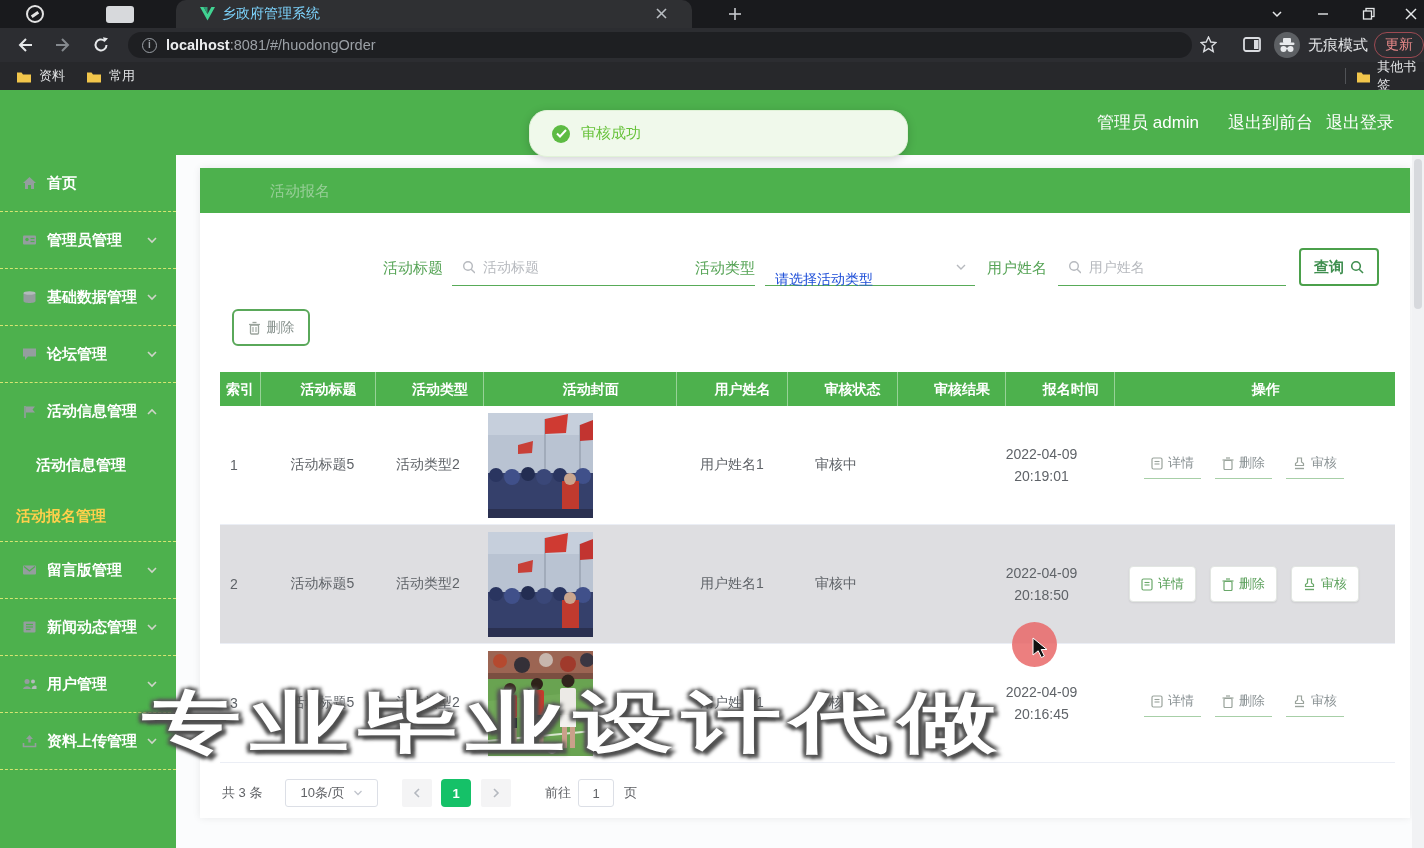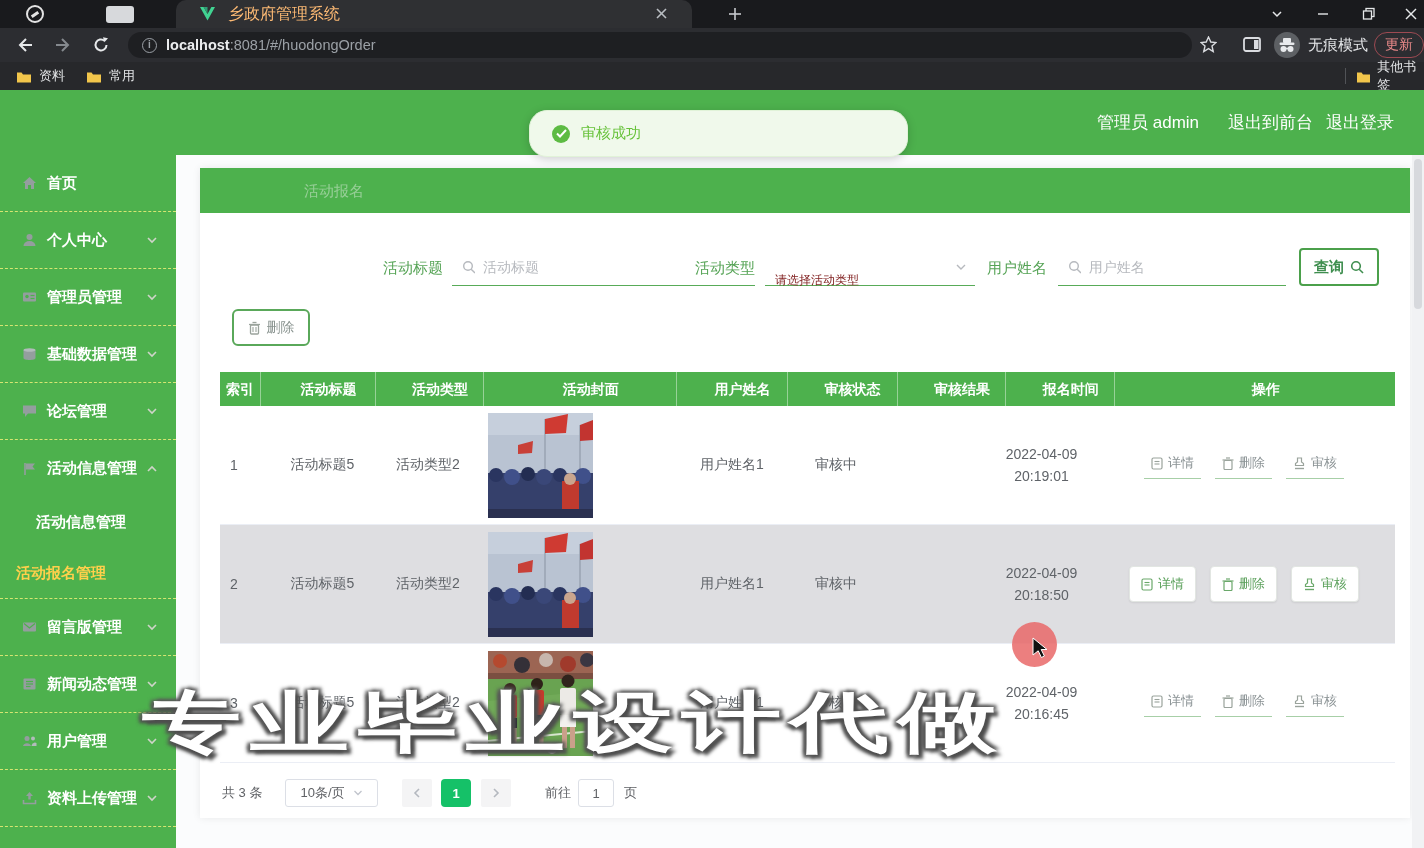--- a/index.html
+++ b/index.html
@@ -8,21 +8,21 @@
 
   
   .tabstrip { position:absolute; left:0; top:0; width:1424px; height:28px; background:#191a1d; }
   .browser-logo { position:absolute; left:26px; top:5px; width:18px; height:18px; border-radius:50%;
     border:2px solid #e3e3e3; background:#191a1d; }
   .browser-logo:after { content:""; position:absolute; left:3px; top:6px; width:8px; height:3px; background:#e3e3e3; transform:rotate(-35deg); }
   .pinned-tab { position:absolute; left:106px; top:6px; width:28px; height:17px; background:#d7d9dc; border-radius:3px; }
   .tab { position:absolute; left:176px; top:0; width:516px; height:28px; background:#2f3033;
     border-radius:10px 10px 0 0; display:flex; align-items:center; }
   .tab-fav { margin-left:24px; display:flex; }
-  .tab-title { color:#fdba74; font-size:16px; margin-left:13px; }
+  .tab-title { color:#7dd3fc; font-size:14px; margin-left:7px; }
   .tab-close { position:absolute; right:24px; top:7px; display:flex; }
   .newtab { position:absolute; left:728px; top:7px; display:flex; }
   .winctl { position:absolute; top:7px; display:flex; }
   .wc-chev { left:1270px; } .wc-min { left:1316px; } .wc-rest { left:1362px; } .wc-close { left:1404px; }
 
   .urlrow { position:absolute; left:0; top:28px; width:1424px; height:34px; background:#2c2d31; }
   .nav-ic { position:absolute; top:8px; display:flex; }
   .nv-back { left:16px; } .nv-fwd { left:54px; } .nv-reload { left:92px; }
   .urlpill { position:absolute; left:128px; top:4px; width:1064px; height:26px; background:#1e1f22;
     border-radius:13px; display:flex; align-items:center; }
@@ -64,33 +64,33 @@
   .snav.sub { height:51px; padding-left:36px; }
   .snav .mi { width:16px; margin-right:9px; display:flex; opacity:.95; }
   .snav .chev { position:absolute; right:18px; display:flex; }
   .sep { border-bottom:1px dashed rgba(238,238,120,.85); }
   .snav.active-sub { color:#ffd04b;padding-left:16px; }
 
   
   .main-bg { position:absolute; left:176px; top:155px; width:1248px; height:693px; background:#fbfcfd; }
   .card { position:absolute; left:200px; top:168px; width:1210px; height:650px; background:#fff;
     box-shadow:0 0 8px rgba(0,0,0,.08); }
-  .banner { position:absolute; left:200px; top:168px; width:1210px; height:45px; background:#4db14d;padding-left:34px; }
+  .banner { position:absolute; left:200px; top:168px; width:1210px; height:45px; background:#4db14d; }
   .banner-title { margin-left:70px; line-height:45px; color:rgba(225,238,225,.5); font-size:15px; }
 
   .flabel { position:absolute; top:249px; height:37px; line-height:37px; font-size:15px; color:#55a355; }
   .fl1 { left:383px; } .fl2 { left:695px; } .fl3 { left:987px; }
   .finput { position:absolute; top:249px; height:37px; border-bottom:1px solid #58ab58;
     display:flex; align-items:center; gap:8px; padding-left:10px; }
   .fi1 { left:452px; width:303px; } .fi2 { left:1058px; width:228px; }
   .fsel { left:765px; width:210px; }
   .finput input { border:none; outline:none; background:transparent; font-size:14px; color:#606266; width:100%;
     font-family:"Liberation Sans","DejaVu Sans",sans-serif; }
   .finput input::placeholder { color:#b6b9be; }
-  .sel-text { color:#7f1d1d; font-size:12px; flex:1;margin-top:26px; }
+  .sel-text { color:#1d4ed8; font-size:14px; flex:1;margin-top:26px; }
   .sel-chev { margin-right:8px; display:flex; }
   .search-btn { position:absolute; left:1299px; top:248px; width:80px; height:38px; border:2px solid #4ba04b;
     border-radius:4px; background:#fff; color:#3f8e4f; font-size:15px; font-weight:bold;
     display:flex; align-items:center; justify-content:center; gap:6px; cursor:pointer; }
   .delete-btn { position:absolute; left:232px; top:309px; width:78px; height:37px; border:2px solid #5aa85a;
     border-radius:6px; background:#fff; color:#8a9490; font-size:14px;
     display:flex; align-items:center; justify-content:center; gap:6px; cursor:pointer; }
 
   
   .tbl { position:absolute; left:220px; top:372px; width:1175px; }
@@ -277,34 +277,20 @@
   </div>
 
   <div class="sidebar">
     <div class="snav parent sep">
       <span class="mi">
           <svg width="15" height="14">
             <path d="M7.5 1 L14 7 H12 V13 H9 V9 H6 V13 H3 V7 H1 Z" fill="#989da3"></path>
           </svg>
         </span>
       <span>首页</span>
-    </div>
-    <div class="snav parent sep">
-      <span class="mi">
-          <svg width="15" height="14">
-            <circle cx="7.5" cy="4" r="3" fill="#989da3"></circle>
-            <path d="M1.5 13 a6 5 0 0 1 12 0 Z" fill="#989da3"></path>
-          </svg>
-        </span>
-      <span>个人中心</span>
-      <span class="chev">
-          <svg width="12" height="12">
-            <polyline points="2,4 6,8 10,4" stroke="#cfd4c9" stroke-width="1.6" fill="none"></polyline>
-          </svg>
-        </span>
     </div>
     <div class="snav parent sep">
       <span class="mi">
           <svg width="15" height="14">
             <rect x="1" y="2.5" width="13" height="9" rx="1" fill="#989da3"></rect>
             <circle cx="5" cy="6.5" r="1.7" fill="#4db14d"></circle>
             <line x1="8.5" y1="5.5" x2="12.5" y2="5.5" stroke="#4db14d" stroke-width="1.2"></line>
             <line x1="8.5" y1="8.5" x2="12.5" y2="8.5" stroke="#4db14d" stroke-width="1.2"></line>
           </svg>
         </span>

